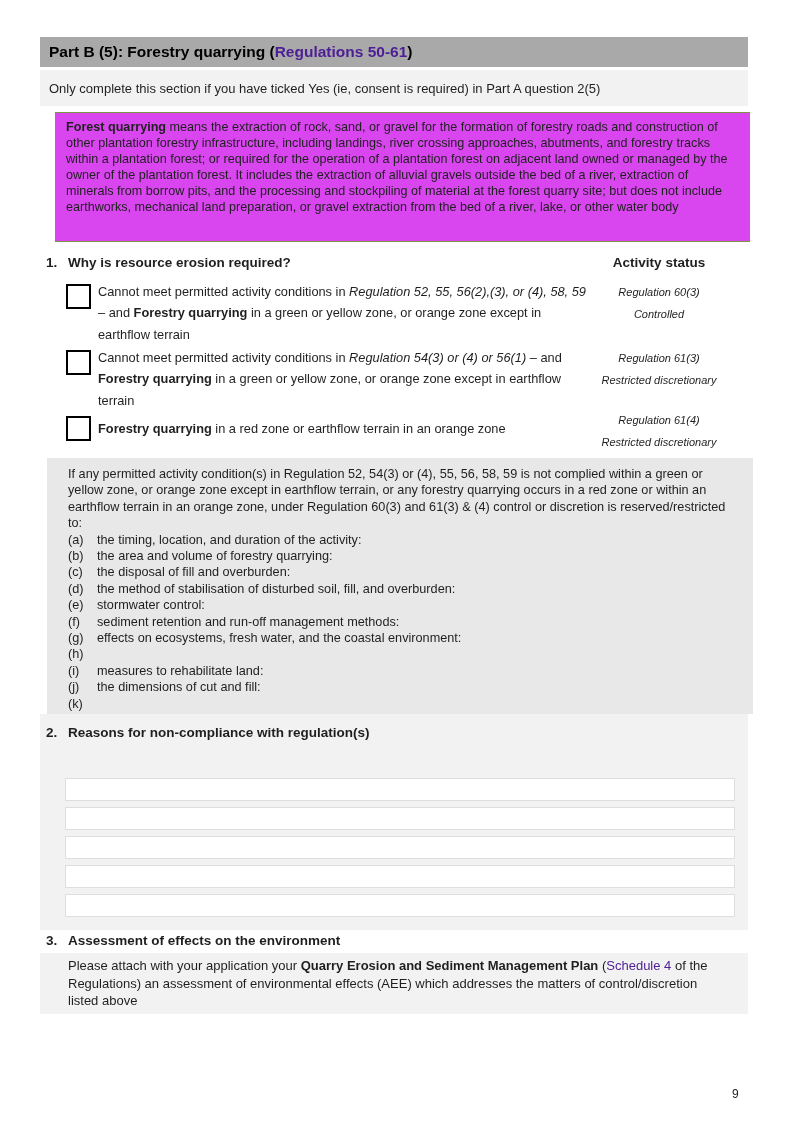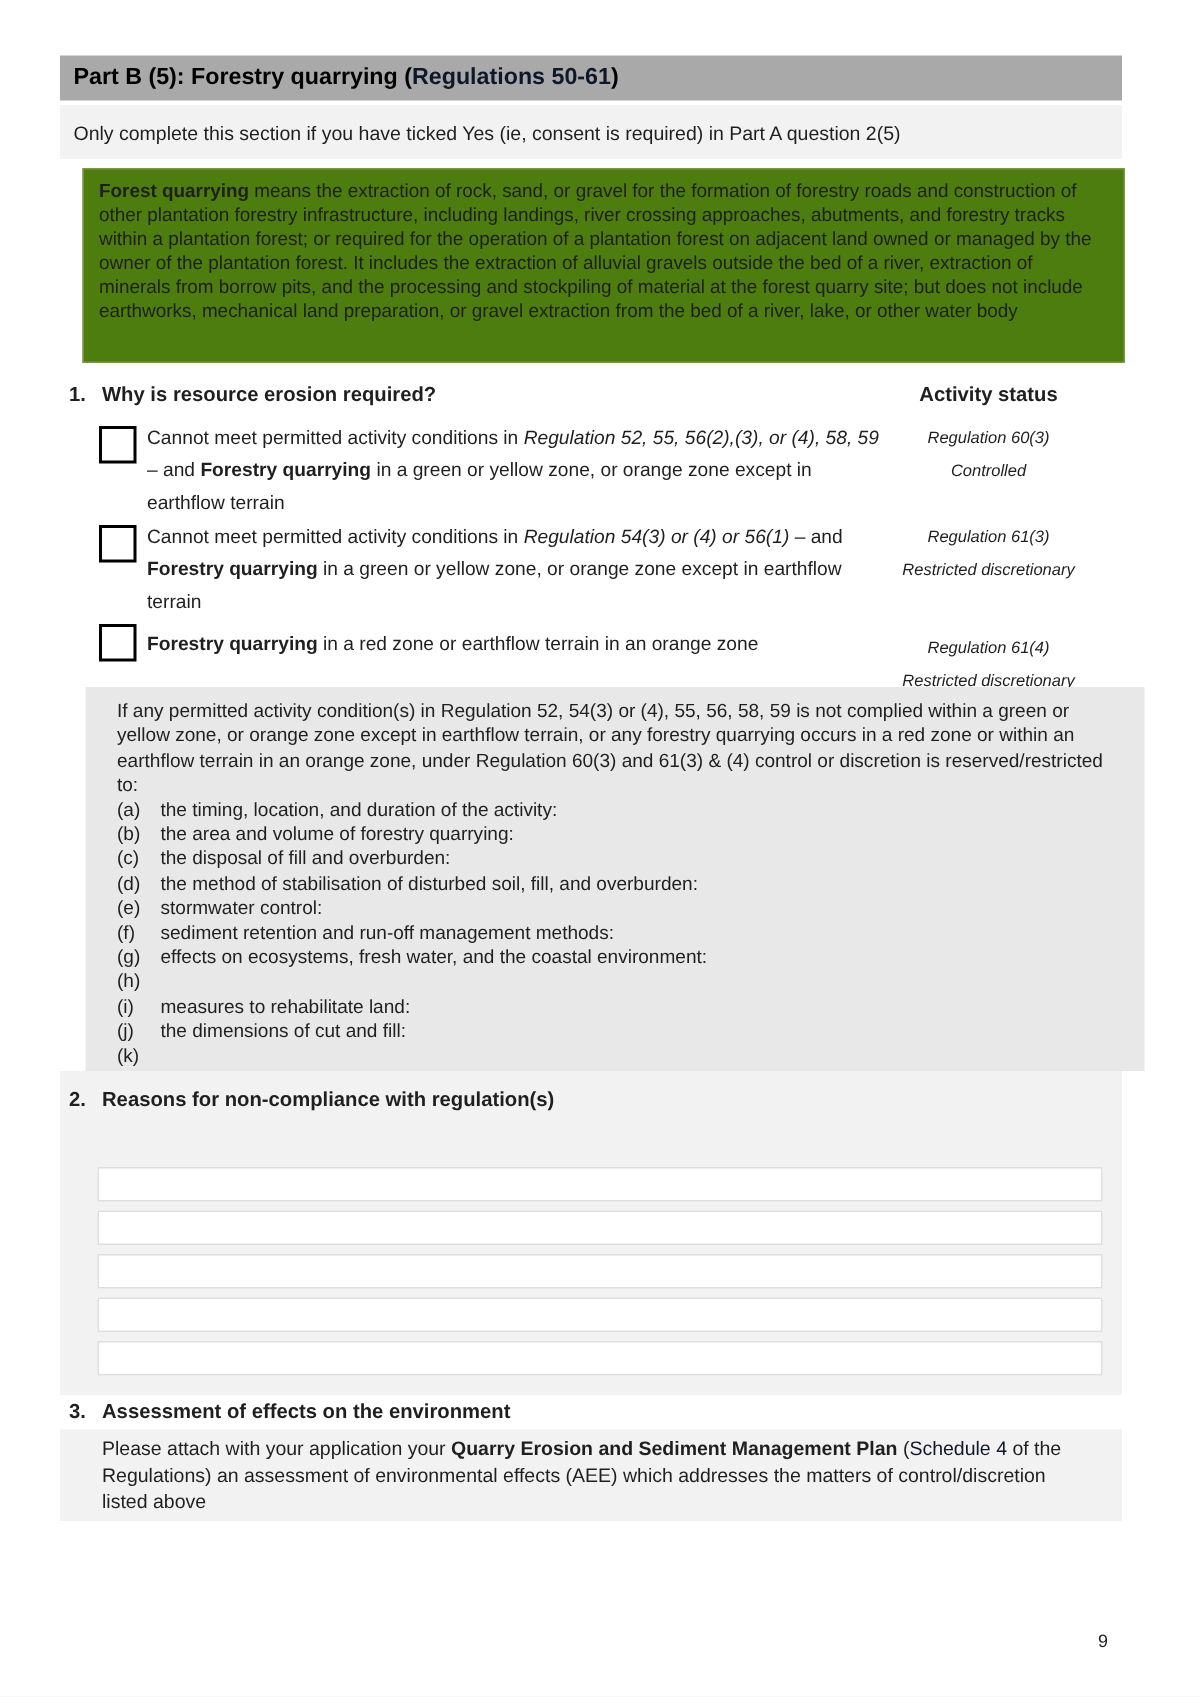--- a/index.html
+++ b/index.html
@@ -8,31 +8,31 @@
     position:relative;width:800px;height:1131px;margin:0 auto;
     background:#ffffff;outline:1px solid #e3e3e3;overflow:hidden;
     font-family:"Liberation Sans","DejaVu Sans",sans-serif;color:#1f1f1f;
   }
   
   .header-bar{
     position:absolute;left:40px;top:37px;width:708px;height:30px;
     background:#a9a9a9;display:flex;align-items:center;
     font-size:15.5px;font-weight:bold;color:#000;padding-left:9px;box-sizing:border-box;
   }
-  .link-blue{color:#0f172a;}
+  .link-blue{color:#4c1d95;}
   
   .note-row{
     position:absolute;left:40px;top:70px;width:708px;height:36px;
     background:#f2f2f2;display:flex;align-items:center;
     font-size:13px;padding-left:9px;box-sizing:border-box;
   }
   
   .def-box{
     position:absolute;left:55px;top:112px;width:695px;height:130px;box-sizing:border-box;
-    background:#4d7c0f;border:1.5px solid #7d9645;
+    background:#d946ef;border:1.5px solid #7d9645;
     font-size:12.6px;line-height:16.1px;padding:6px 10px 6px 10px;
   }
   
   .q-head{position:absolute;font-size:13.5px;font-weight:bold;}
   .q-num{position:absolute;font-size:13.5px;font-weight:bold;}
   .status-header{
     position:absolute;left:575px;top:255px;width:168px;text-align:center;
     font-size:13.5px;font-weight:bold;
   }
   .opt{position:absolute;left:40px;width:708px;}
@@ -42,21 +42,21 @@
   }
   .opt-text{margin-left:58px;width:492px;font-size:12.8px;line-height:21.3px;}
   .opt-text i{font-style:italic;}
   .opt-text b{font-weight:bold;margin-top:28px;}
   .opt-status{
     position:absolute;left:535px;top:0;width:168px;text-align:center;
     font-style:italic;font-size:11px;line-height:21.5px;
   }
   
   .cond-box{
-    position:absolute;left:57px;top:458px;width:706px;height:256px;box-sizing:border-box;
+    position:absolute;left:47px;top:458px;width:706px;height:256px;box-sizing:border-box;
     background:#e8e8e8;padding:8px 14px 6px 21px;
     font-size:12.7px;line-height:16.4px;
   }
   .cond-row{display:flex;}
   .cond-label{width:29px;flex:0 0 29px;}
   
   .s2-panel{
     position:absolute;left:40px;top:714px;width:708px;height:216px;
     background:#f2f2f2;
   }
@@ -116,21 +116,21 @@
     <div class="opt-text"><span>Cannot meet permitted activity conditions in </span><i>Regulation 54(3) or (4) or 56(1)</i><span> – and </span><b>Forestry quarrying</b><span> in a green or yellow zone, or orange zone except in earthflow terrain</span></div>
     <div class="opt-status" style="top:1px;">
       <div>Regulation 61(3)</div>
       <div>Restricted discretionary</div>
     </div>
   </div>
 
   <div class="opt" style="top:410px;">
     <span class="cb" style="top:6px;"></span>
     <div class="opt-text" style="padding-top:8px;"><span></span><i></i><span></span><b>Forestry quarrying</b><span> in a red zone or earthflow terrain in an orange zone</span></div>
-    <div class="opt-status" style="top:12px;">
+    <div class="opt-status" style="top:0;">
       <div>Regulation 61(4)</div>
       <div>Restricted discretionary</div>
     </div>
   </div>
 
   <div class="cond-box">
     <div>If any permitted activity condition(s) in Regulation 52, 54(3) or (4), 55, 56, 58, 59 is not complied within a green or yellow zone, or orange zone except in earthflow terrain, or any forestry quarrying occurs in a red zone or within an earthflow terrain in an orange zone, under Regulation 60(3) and 61(3) &amp; (4) control or discretion is reserved/restricted to:</div>
     <div class="cond-row">
         <span class="cond-label">(a)</span>
         <span>the timing, location, and duration of the activity:</span>

